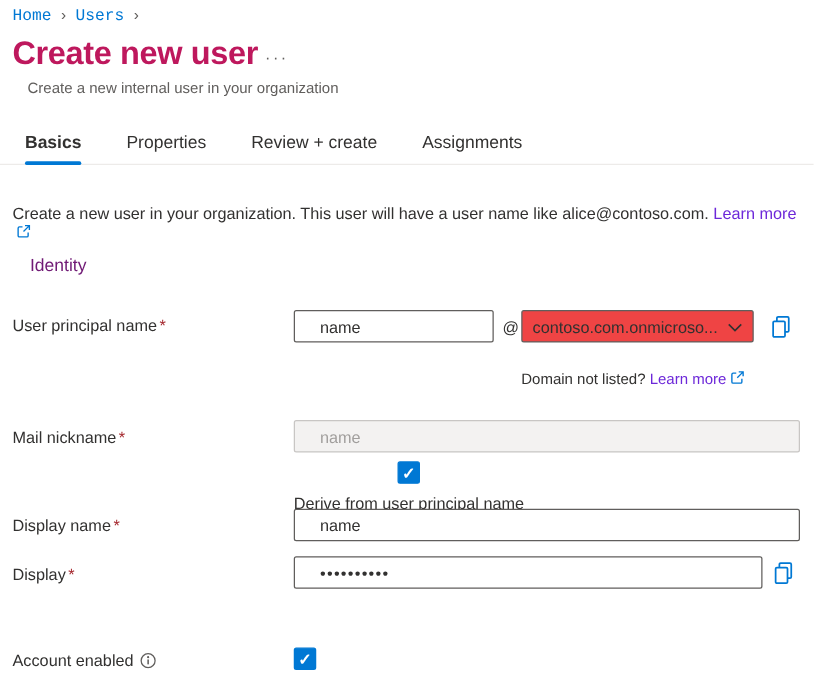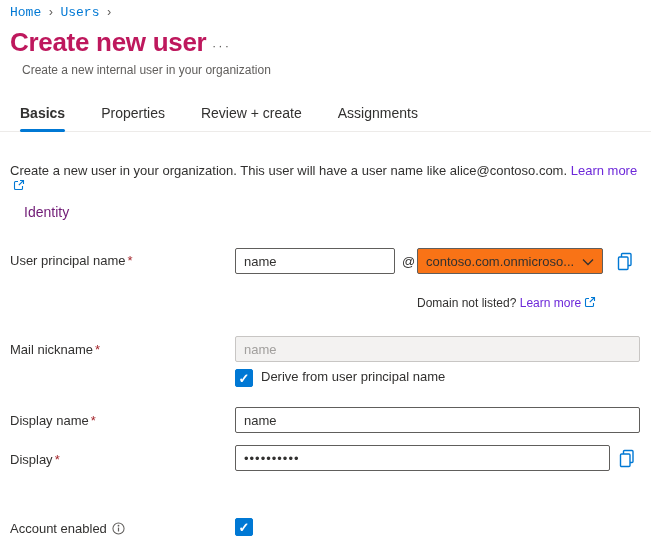--- a/index.html
+++ b/index.html
@@ -36,38 +36,38 @@
 
   .section-title { position:absolute; left:10px; top:204px; font-size:14px; font-weight:400; color:#701a75;margin-left:14px; }
 
   
   .field-label { position:absolute; left:10px; font-size:13px; color:#323130; }
   .req { color:#a4262c; margin-left:2px; }
 
   .tb {
     position:absolute; height:26px; border:1px solid #605e5c; border-radius:2px;
     font-family:"Liberation Sans", sans-serif; font-size:13px; color:#323130;
-    padding:0 8px; background:#fff; outline:none;
+    padding:0 20px; background:#fff; outline:none;
   }
   .tb::placeholder { color:#a19f9d; }
   .tb.disabled { background:#f3f2f1; border-color:#c8c6c4; color:#a19f9d; }
 
   .at-sign { position:absolute; font-size:13px; color:#323130; }
 
   .dropdown {
-    position:absolute; height:26px; border:1px solid #605e5c; border-radius:2px; background:#f97316;
+    position:absolute; height:26px; border:1px solid #605e5c; border-radius:2px; background:#ef4444;
     display:flex; align-items:center; justify-content:space-between; padding:0 8px; font-size:13px; cursor:pointer;
   }
   .dropdown .dd-text { overflow:hidden; white-space:nowrap; }
 
   .copy-btn { position:absolute; width:20px; height:22px; cursor:pointer; display:flex; align-items:center; justify-content:center; }
 
   .domain-help { position:absolute; left:417px; top:296px; font-size:12px; }
 
-  .checkbox-row { position:absolute; display:flex; gap:8px; }
+  .checkbox-row { position:absolute; display:flex; align-items:center; gap:8px;flex-direction:column; }
   .checkbox {
     width:18px; height:18px; background:#0078d4; border:1px solid #0078d4; border-radius:2px;
     display:flex; align-items:center; justify-content:center; cursor:pointer;
     color:#fff; font-size:13px; font-weight:700; line-height:1;
   }
   .checkbox::after { content:"\2713"; }
   .chk-label { font-size:13px; color:#323130; }
 
   .info-icon { display:inline-block; vertical-align:-2px; margin-left:5px; cursor:pointer; }
 </style>

